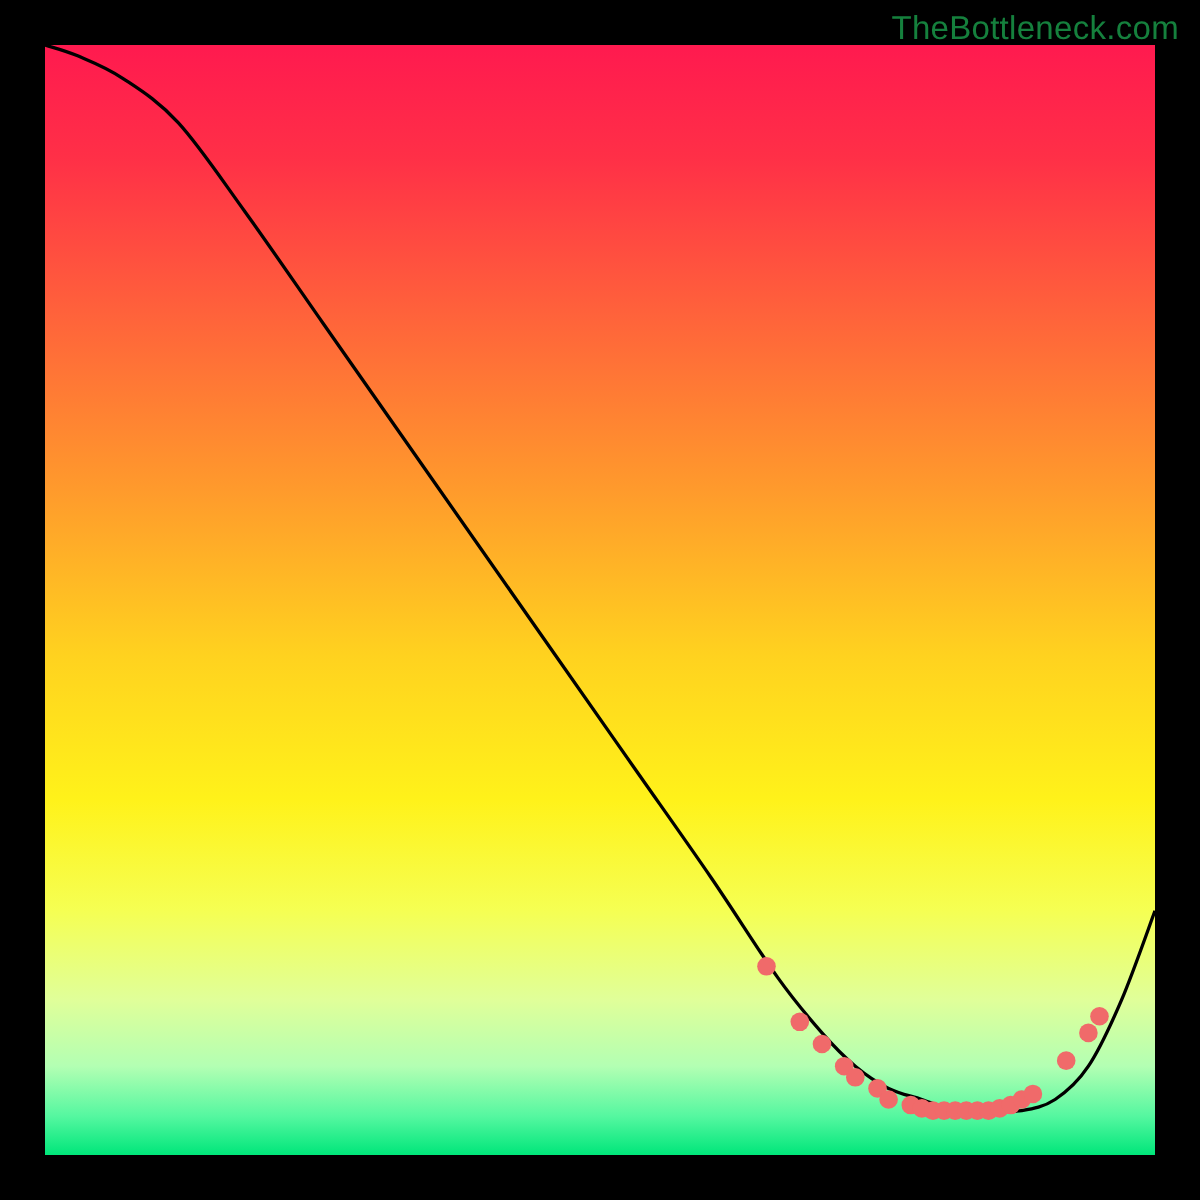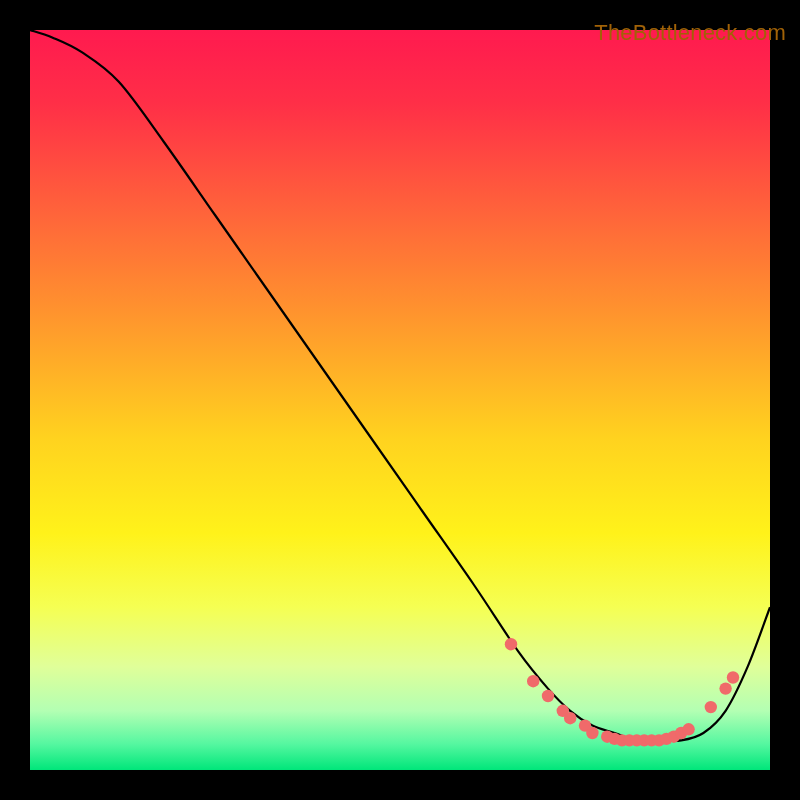--- a/index.html
+++ b/index.html
@@ -21,23 +21,23 @@
   }
   .plot-area {
     position: absolute;
     left: 30px;
     top: 30px;
     width: 740px;
     height: 740px;
   }
   .attribution {
     position: absolute;
-    top: 20px;
+    top: 6px;
     right: 14px;
-    color: #a16207;
+    color: #15803d;
     font-size: 22px;
     font-weight: 500;
     letter-spacing: 0.2px;
   }
   svg {
     position: absolute;
     left: 0;
     top: 0;
   }
 </style>

